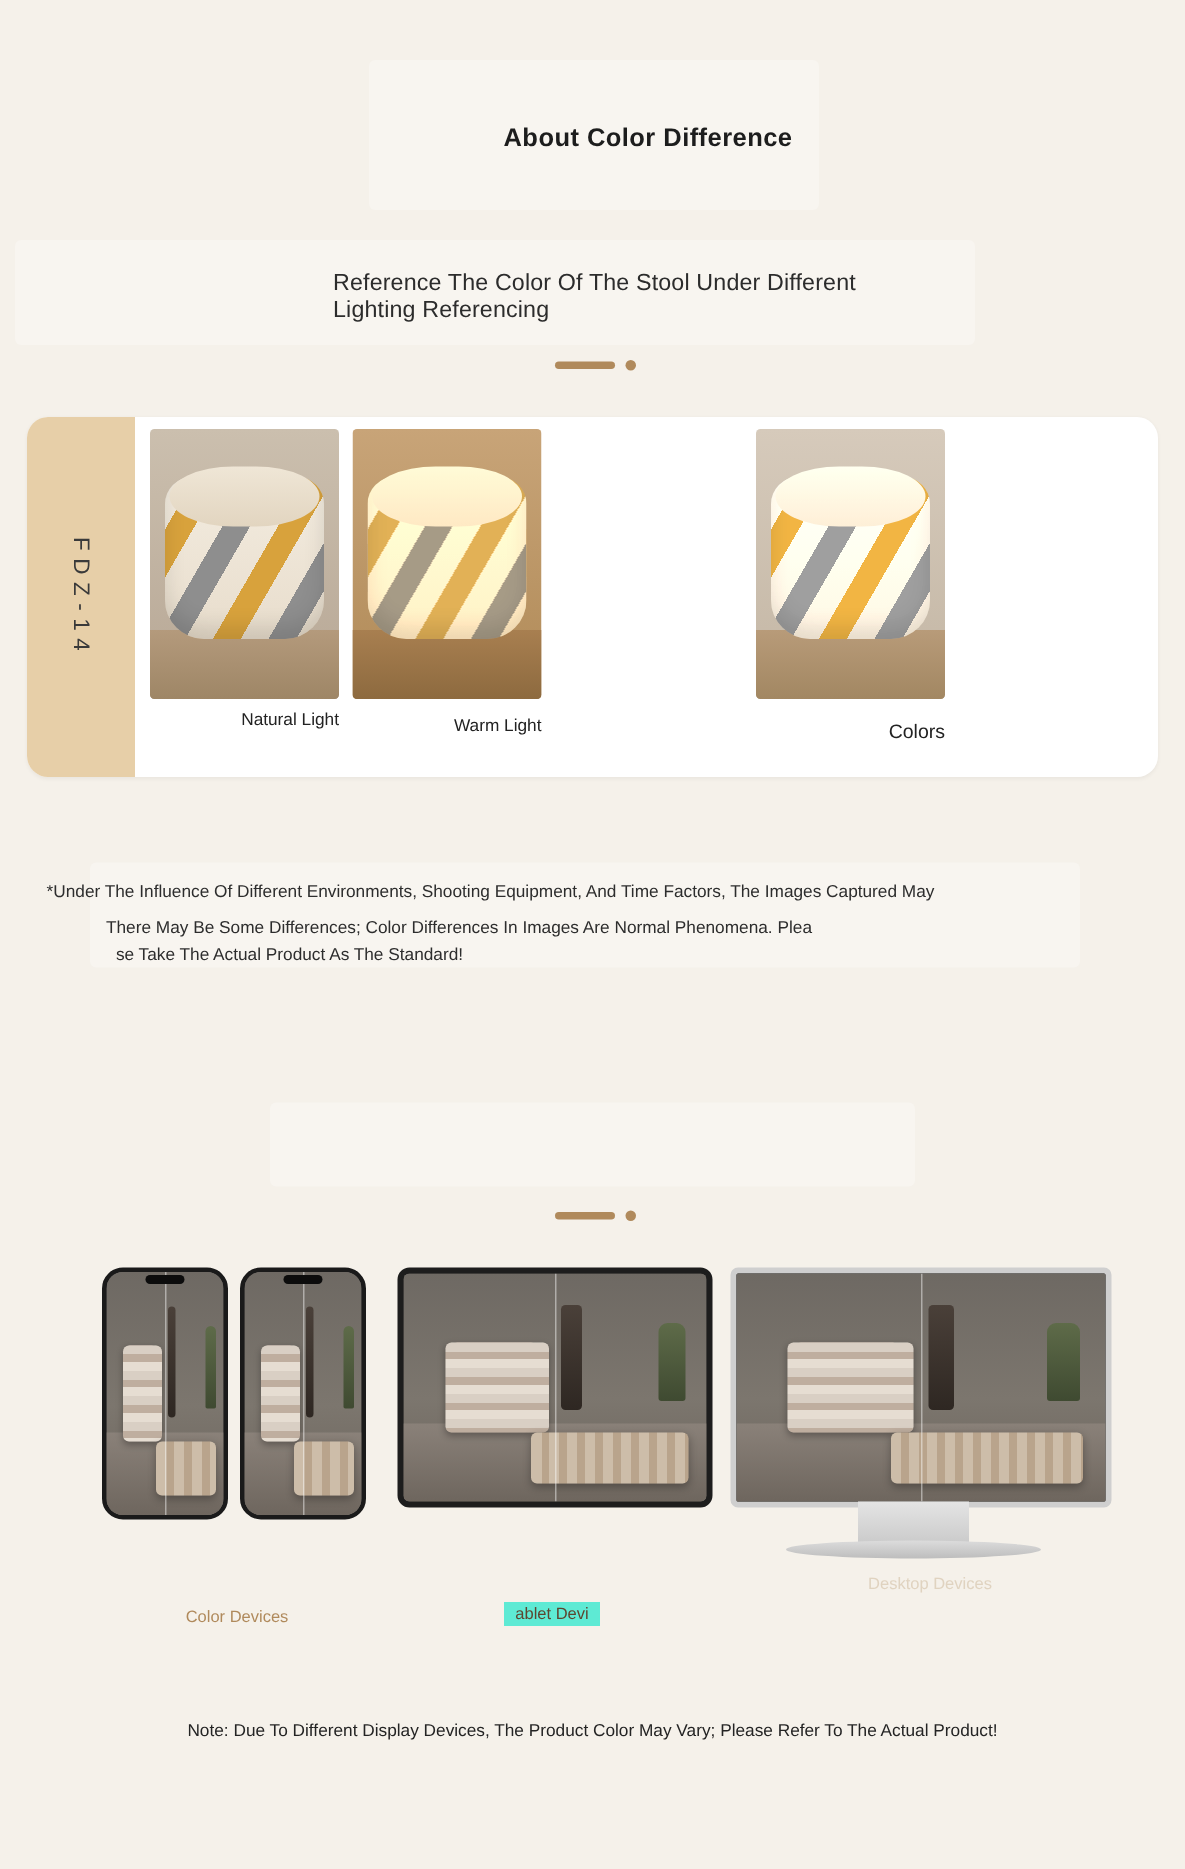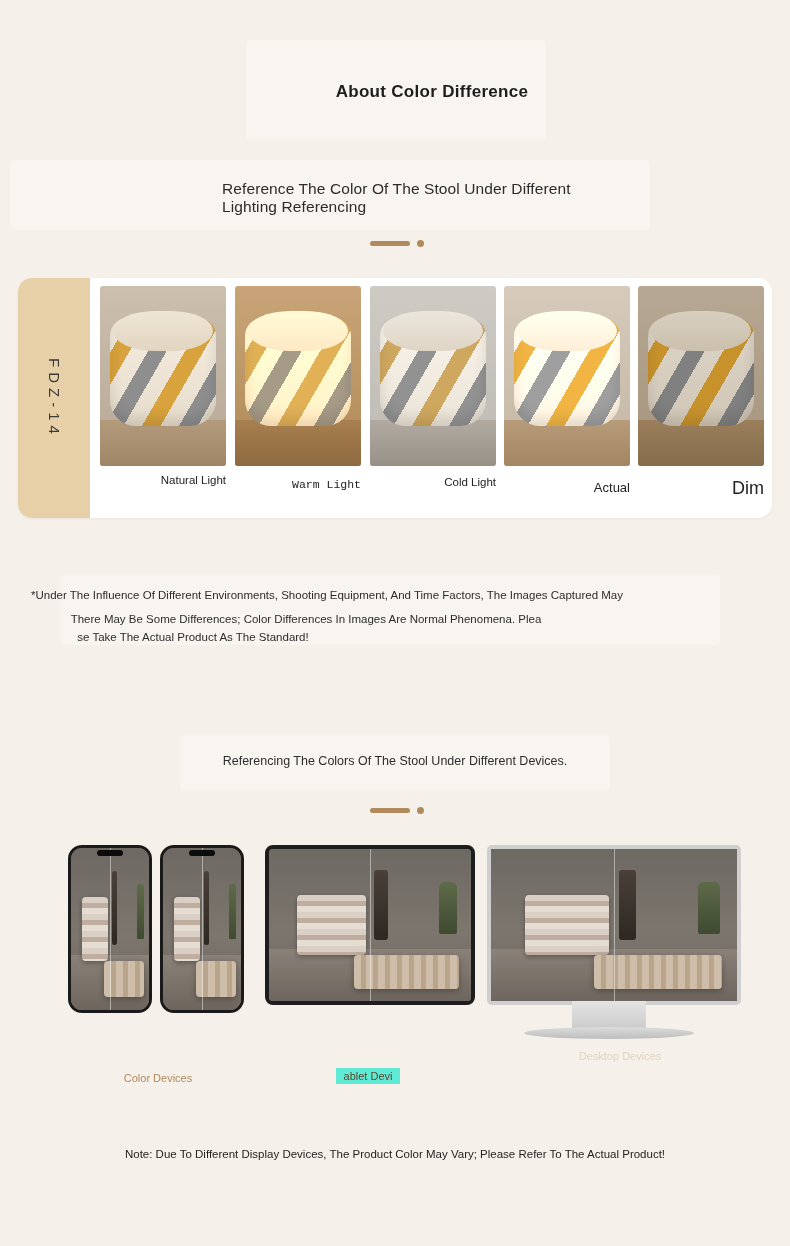--- a/index.html
+++ b/index.html
@@ -194,77 +194,54 @@
         <div class="pouf">
           <div class="bg" style="background:linear-gradient(#cbbfae,#b7a795)"></div>
           <div class="floor" style="background:linear-gradient(#b49a7c,#9e8666)"></div>
           <div class="body"></div>
           <div class="top"></div>
         </div>
       </div>
       <div class="light-caption">Natural Light</div>
     </div>
 
-    <div class="light-item" style="left:135px;font-family:Liberation Mono, monospace;">
+    <div class="light-item" style="left:135px;">
       <div class="light-img">
         <div class="pouf">
           <div class="bg" style="background:linear-gradient(#c8a478,#b08a57)"></div>
           <div class="floor" style="background:linear-gradient(#a87f50,#8d6a3f)"></div>
           <div class="body" style="filter:sepia(.45) saturate(1.2)"></div>
           <div class="top" style="filter:sepia(.45)"></div>
         </div>
       </div>
       <div class="light-caption" style="margin-top:12px">Warm Light</div>
     </div>
 
-    <div class="light-item" style="left:270px;">
-      <div class="light-img">
-        <div class="pouf">
-          <div class="bg" style="background:linear-gradient(#cdcbc4,#bcbab3)"></div>
-          <div class="floor" style="background:linear-gradient(#b0aaa0,#979187)"></div>
-          <div class="body" style="filter:saturate(.7) brightness(1.03)"></div>
-          <div class="top" style="filter:saturate(.7)"></div>
-        </div>
-      </div>
-      <div class="light-caption" style="margin-top:10px">Cold Light</div>
-    </div>
 
     <div class="light-item" style="left:404px;">
       <div class="light-img">
         <div class="pouf">
           <div class="bg" style="background:linear-gradient(#d6cabb,#c3b6a4)"></div>
           <div class="floor" style="background:linear-gradient(#b89b79,#a28762)"></div>
           <div class="body" style="filter:brightness(1.12)"></div>
           <div class="top" style="filter:brightness(1.12)"></div>
         </div>
       </div>
-      <div class="light-caption" style="margin-top:14px;font-size:13px">Actual</div>
-    </div>
-
-    <div class="light-item" style="left:538px;">
-      <div class="light-img">
-        <div class="pouf">
-          <div class="bg" style="background:linear-gradient(#b7a893,#a5947d)"></div>
-          <div class="floor" style="background:linear-gradient(#9b7f5c,#866c4c)"></div>
-          <div class="body" style="filter:brightness(.9) saturate(1.1)"></div>
-          <div class="top" style="filter:brightness(.9)"></div>
-        </div>
-      </div>
-      <div class="light-caption" style="margin-top:12px;font-size:18px">Dim</div>
-    </div>
+      <div class="light-caption" style="margin-top:14px;font-size:13px">Colors</div>
+    </div>
+
 
   </div>
 
   <div class="disclaimer">
     <span class="l1">*Under The Influence Of Different Environments, Shooting Equipment, And Time Factors, The Images Captured May</span>
     <span class="l2">There May Be Some Differences; Color Differences In Images Are Normal Phenomena. Plea</span>
     <span class="l3">se Take The Actual Product As The Standard!</span>
   </div>
 
-  <div class="devices-title">Referencing The Colors Of The Stool Under Different Devices.</div>
 
   <div class="divider" id="divider-2">
     <span class="dash"></span>
     <span class="dot"></span>
   </div>
 
   <div class="devices">
 
     <div class="phone" id="phone-1">
       <div class="notch"></div>

